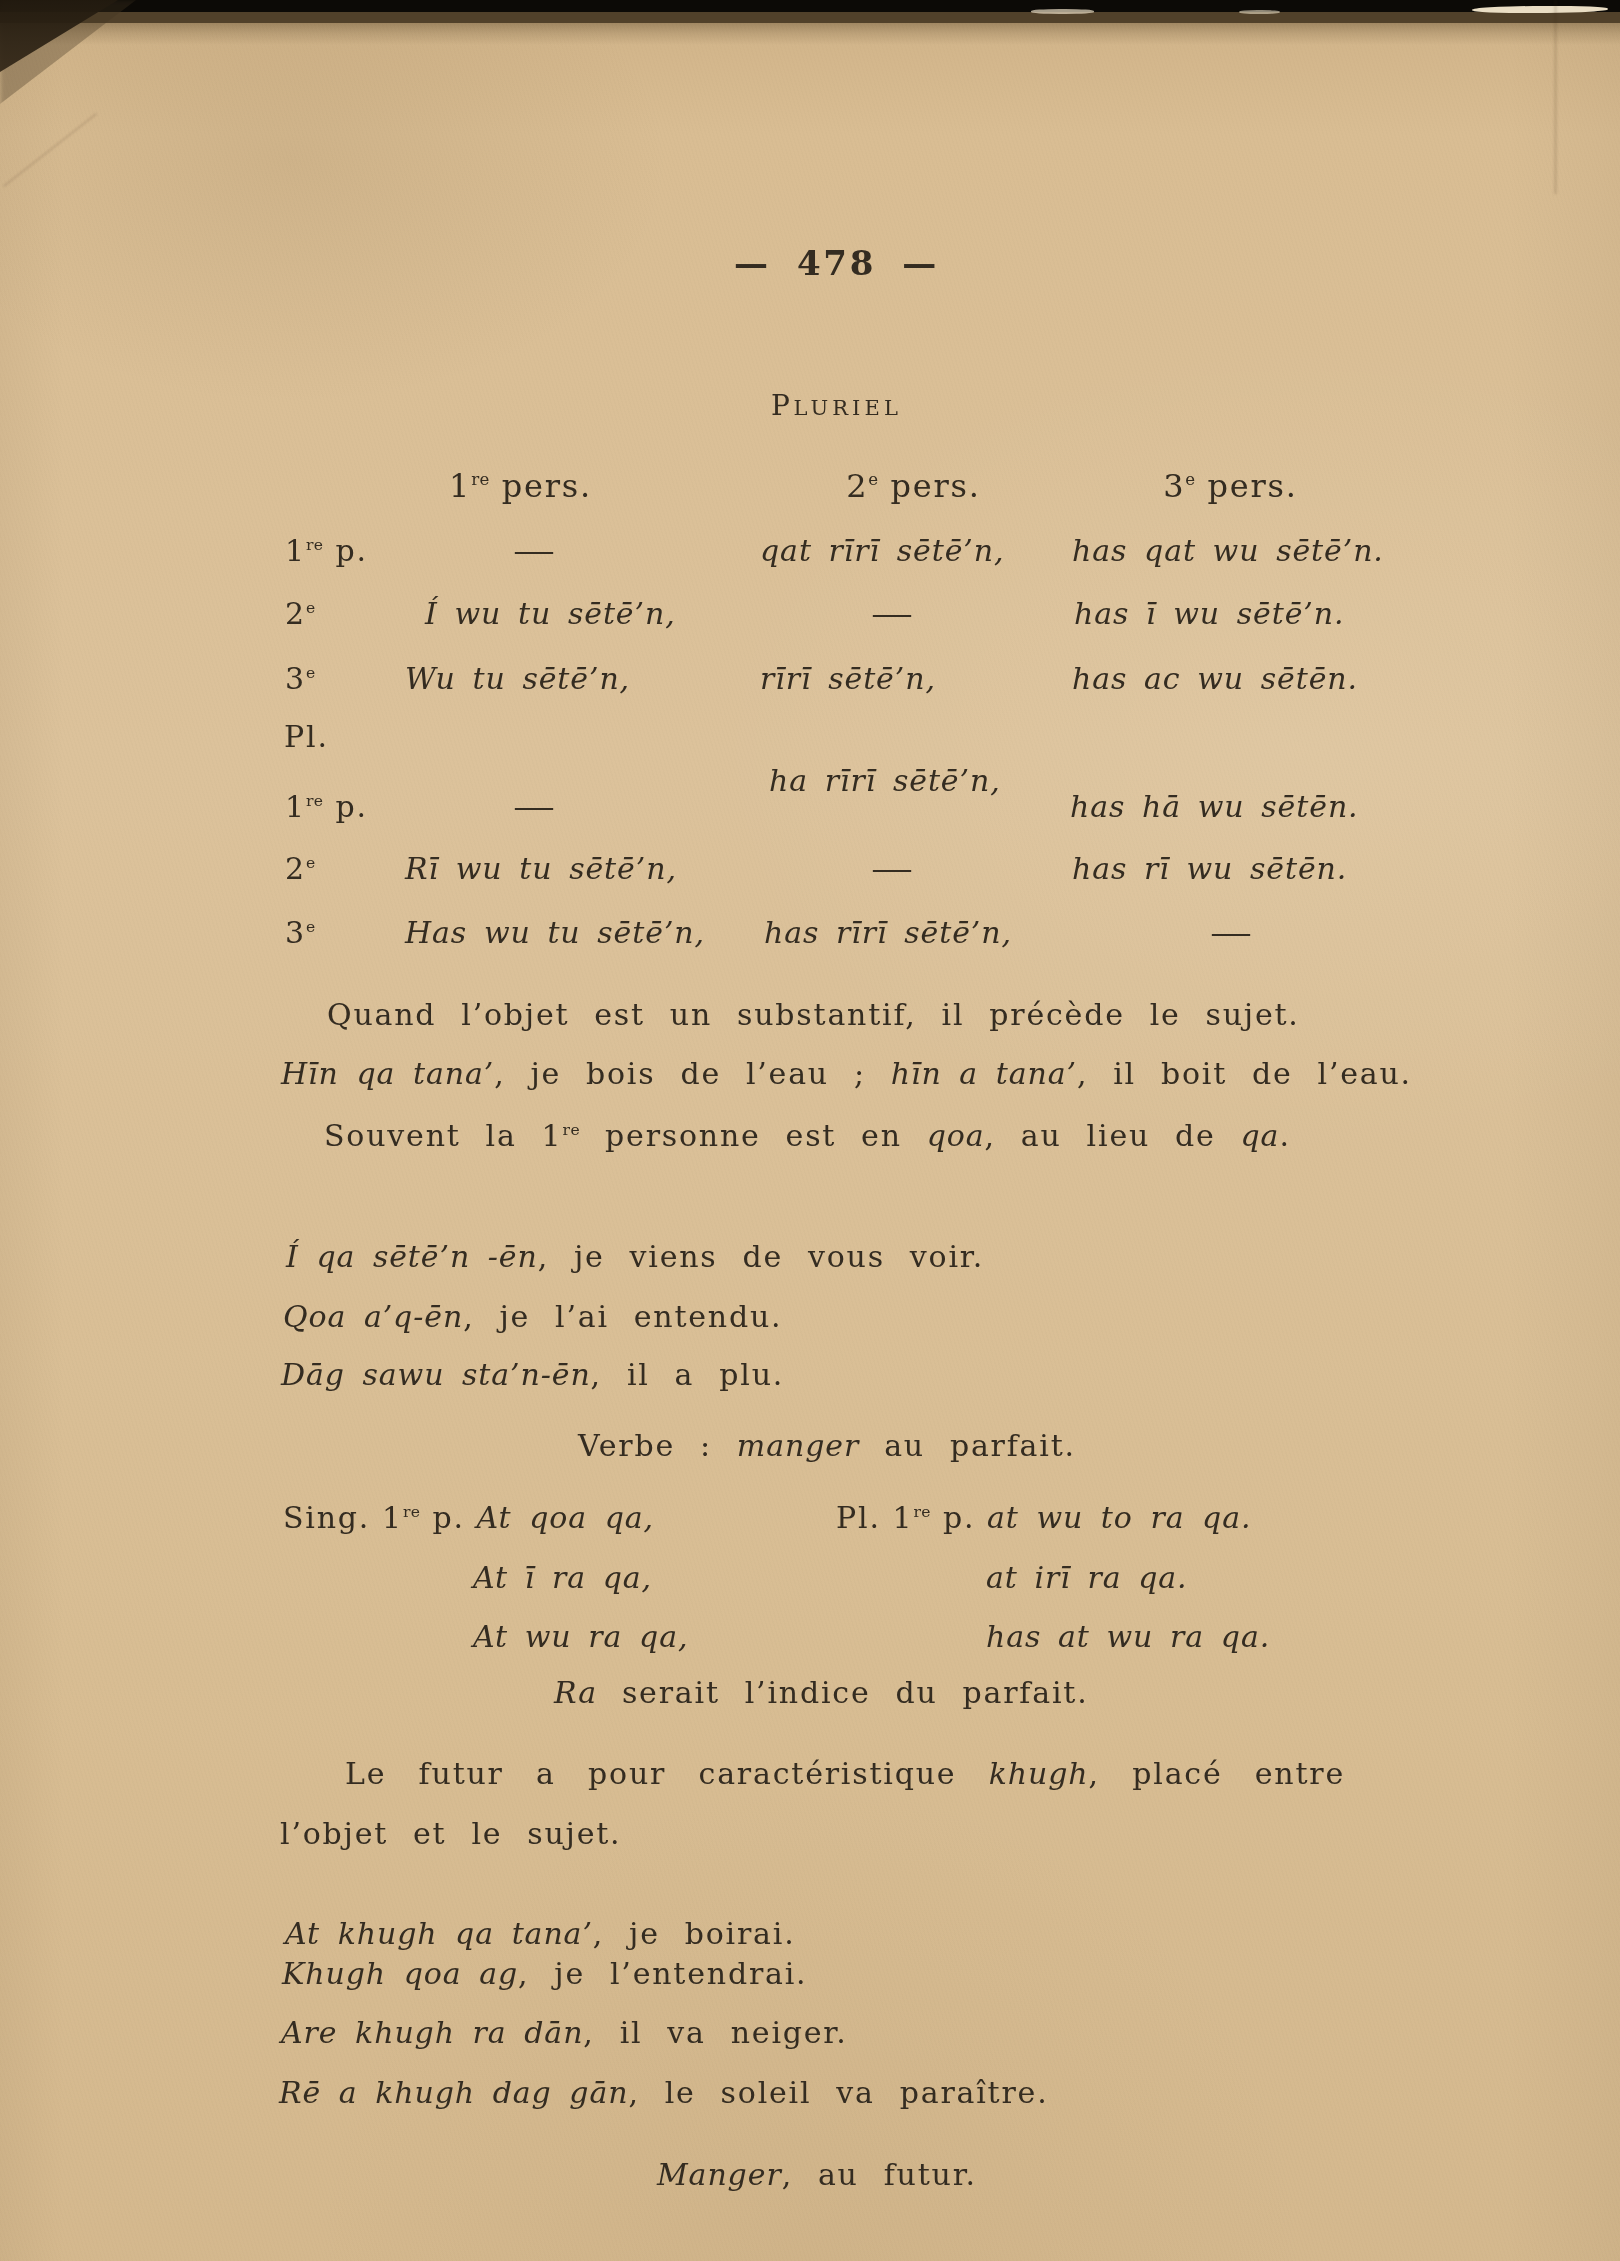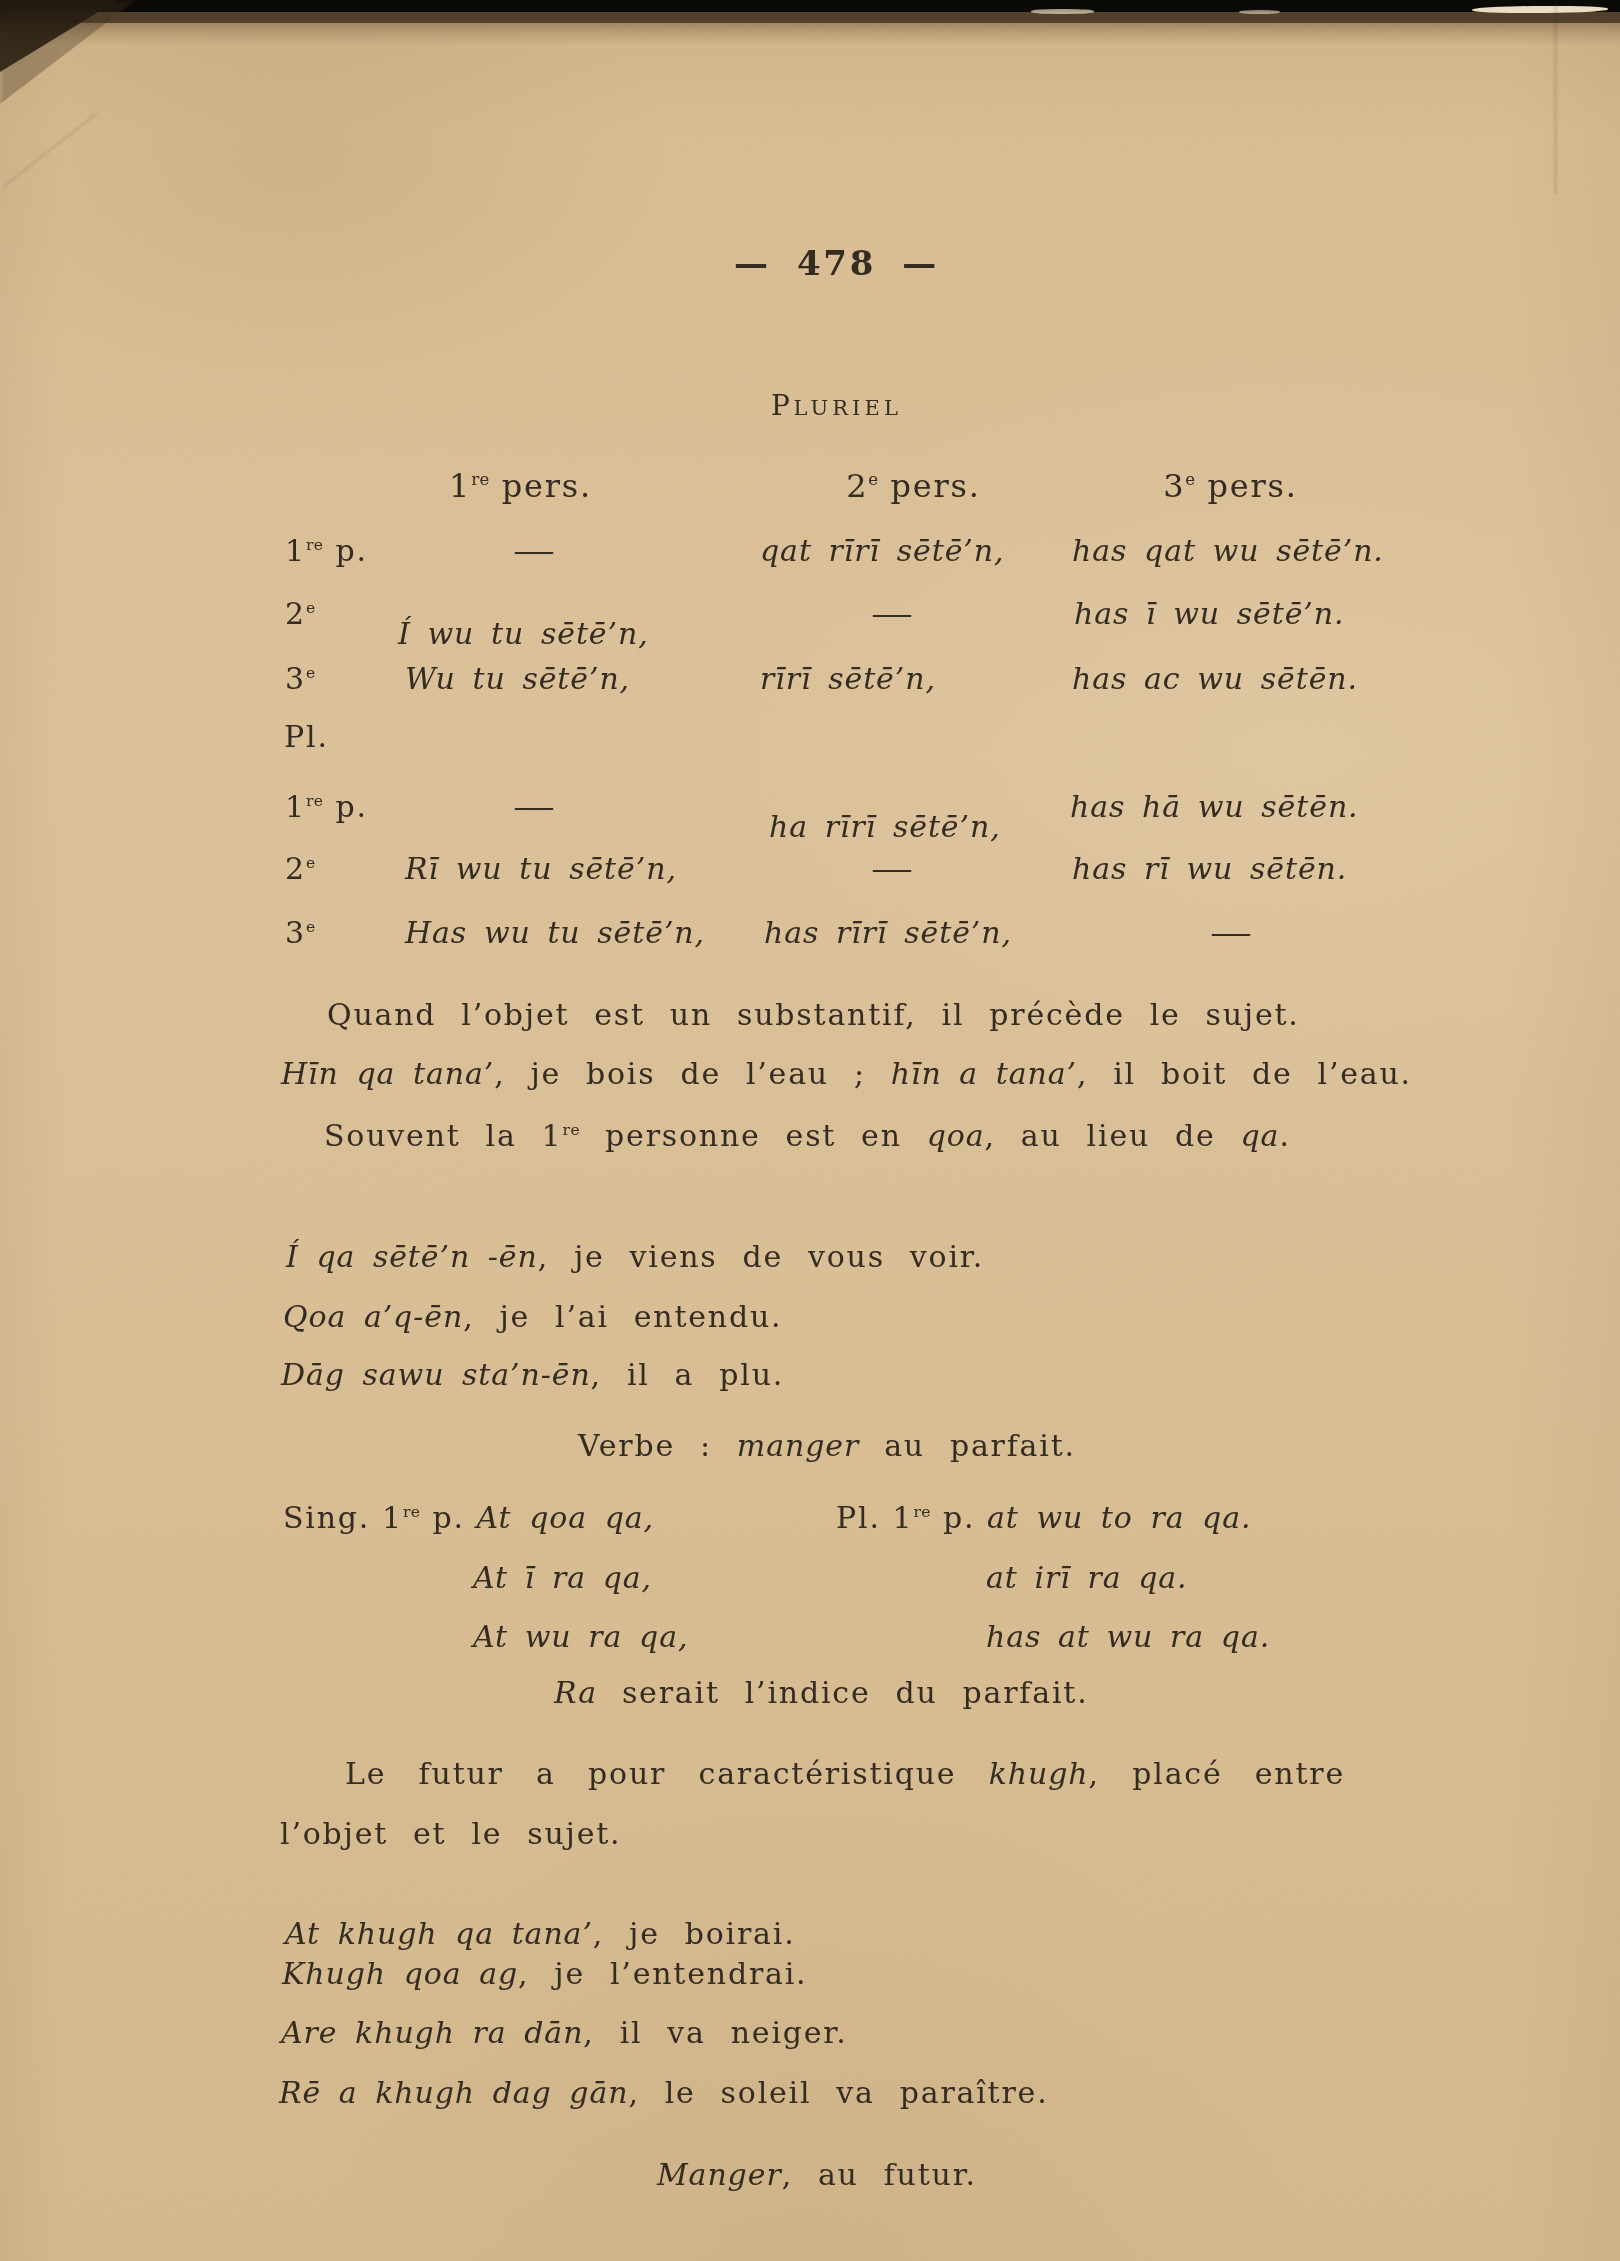--- a/index.html
+++ b/index.html
@@ -69,37 +69,37 @@
   <div class="t colhead ctr" style="left:1140px;top:469px;width:181px;"><span>3</span><span class="ord">e</span><span class="gap-l">pers.</span></div>
 
   <div>
     <div class="t" style="left:285px;top:534px;"><span>1</span><span class="ord">re</span><span class="gap-l">p.</span></div>
     <div class="t ctr" style="left:452px;top:534px;width:163px;"><span class="dash">—</span></div>
     <div class="t cell" style="left:760px;top:534px;"><span>qat rīrī sētē’n,</span></div>
     <div class="t cell" style="left:1072px;top:534px;"><span>has qat wu sētē’n.</span></div>
   </div>
   <div>
     <div class="t" style="left:285px;top:597px;"><span>2</span><span class="ord">e</span></div>
-    <div class="t cell" style="left:398px;top:597px;margin-top:20px;"><span>Í wu tu sētē’n,</span></div>
+    <div class="t cell" style="left:425px;top:597px;"><span>Í wu tu sētē’n,</span></div>
     <div class="t ctr" style="left:810px;top:597px;width:163px;"><span class="dash">—</span></div>
     <div class="t cell" style="left:1074px;top:597px;"><span>has ī wu  sētē’n.</span></div>
   </div>
   <div>
     <div class="t" style="left:285px;top:662px;"><span>3</span><span class="ord">e</span></div>
     <div class="t cell" style="left:405px;top:662px;"><span>Wu tu sētē’n,</span></div>
     <div class="t cell" style="left:760px;top:662px;"><span>rīrī sētē’n,</span></div>
     <div class="t cell" style="left:1072px;top:662px;"><span>has ac wu sētēn.</span></div>
   </div>
 
   <div class="t" style="left:284px;top:720px;"><span>Pl.</span></div>
 
   <div>
     <div class="t" style="left:285px;top:790px;"><span>1</span><span class="ord">re</span><span class="gap-l">p.</span></div>
     <div class="t ctr" style="left:452px;top:790px;width:163px;"><span class="dash">—</span></div>
-    <div class="t cell" style="left:769px;top:810px;"><span>ha rīrī sētē’n,</span></div>
+    <div class="t cell" style="left:769px;top:764px;"><span>ha rīrī sētē’n,</span></div>
     <div class="t cell" style="left:1070px;top:790px;"><span>has hā wu sētēn.</span></div>
   </div>
   <div>
     <div class="t" style="left:285px;top:852px;"><span>2</span><span class="ord">e</span></div>
     <div class="t cell" style="left:405px;top:852px;"><span>Rī wu tu sētē’n,</span></div>
     <div class="t ctr" style="left:810px;top:852px;width:163px;"><span class="dash">—</span></div>
     <div class="t cell" style="left:1072px;top:852px;"><span>has rī wu sētēn.</span></div>
   </div>
   <div>
     <div class="t" style="left:285px;top:916px;"><span>3</span><span class="ord">e</span></div>

